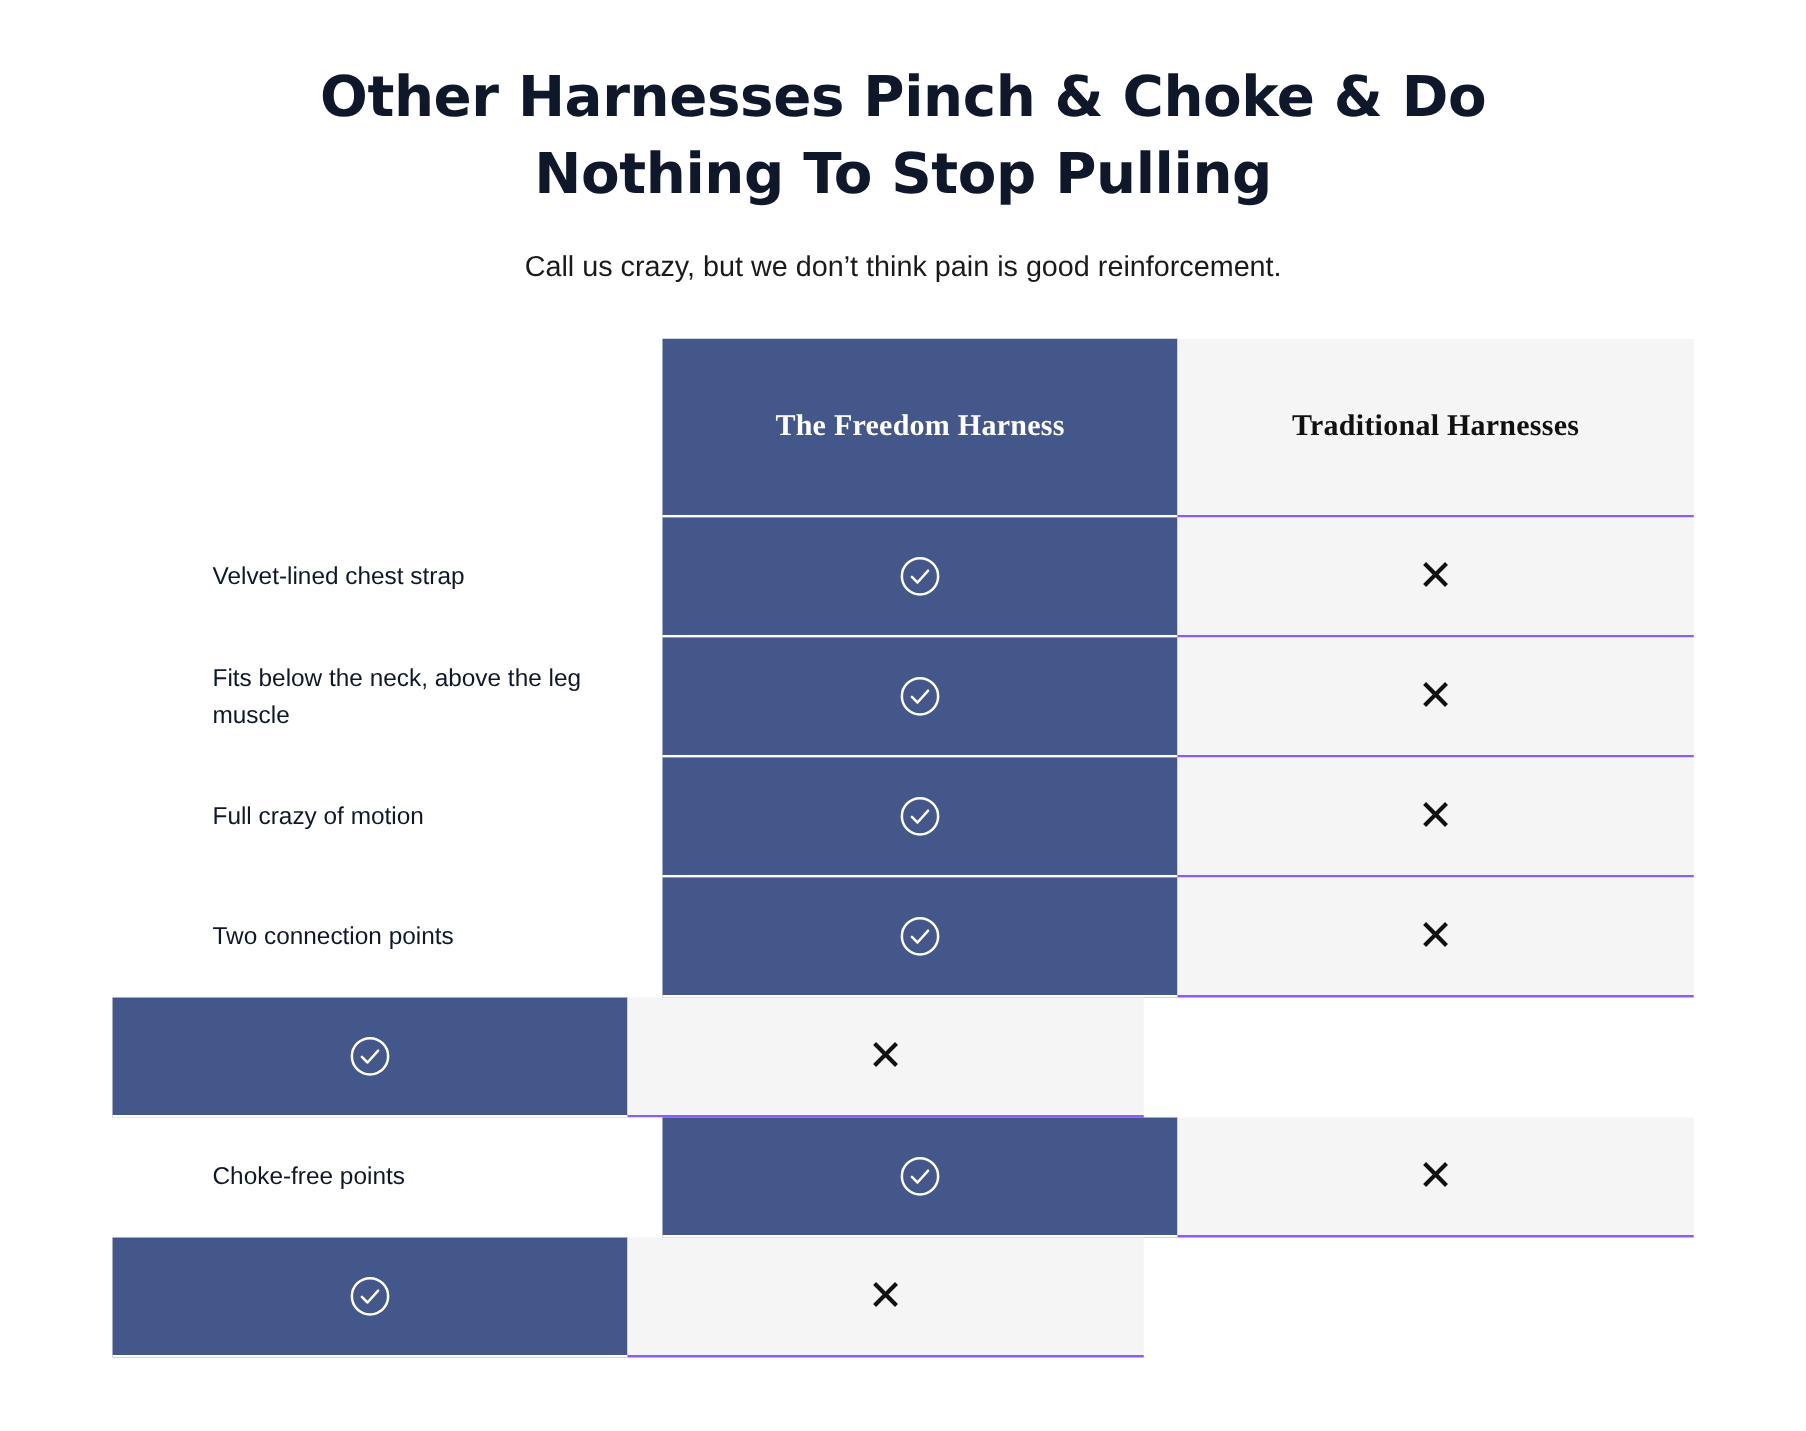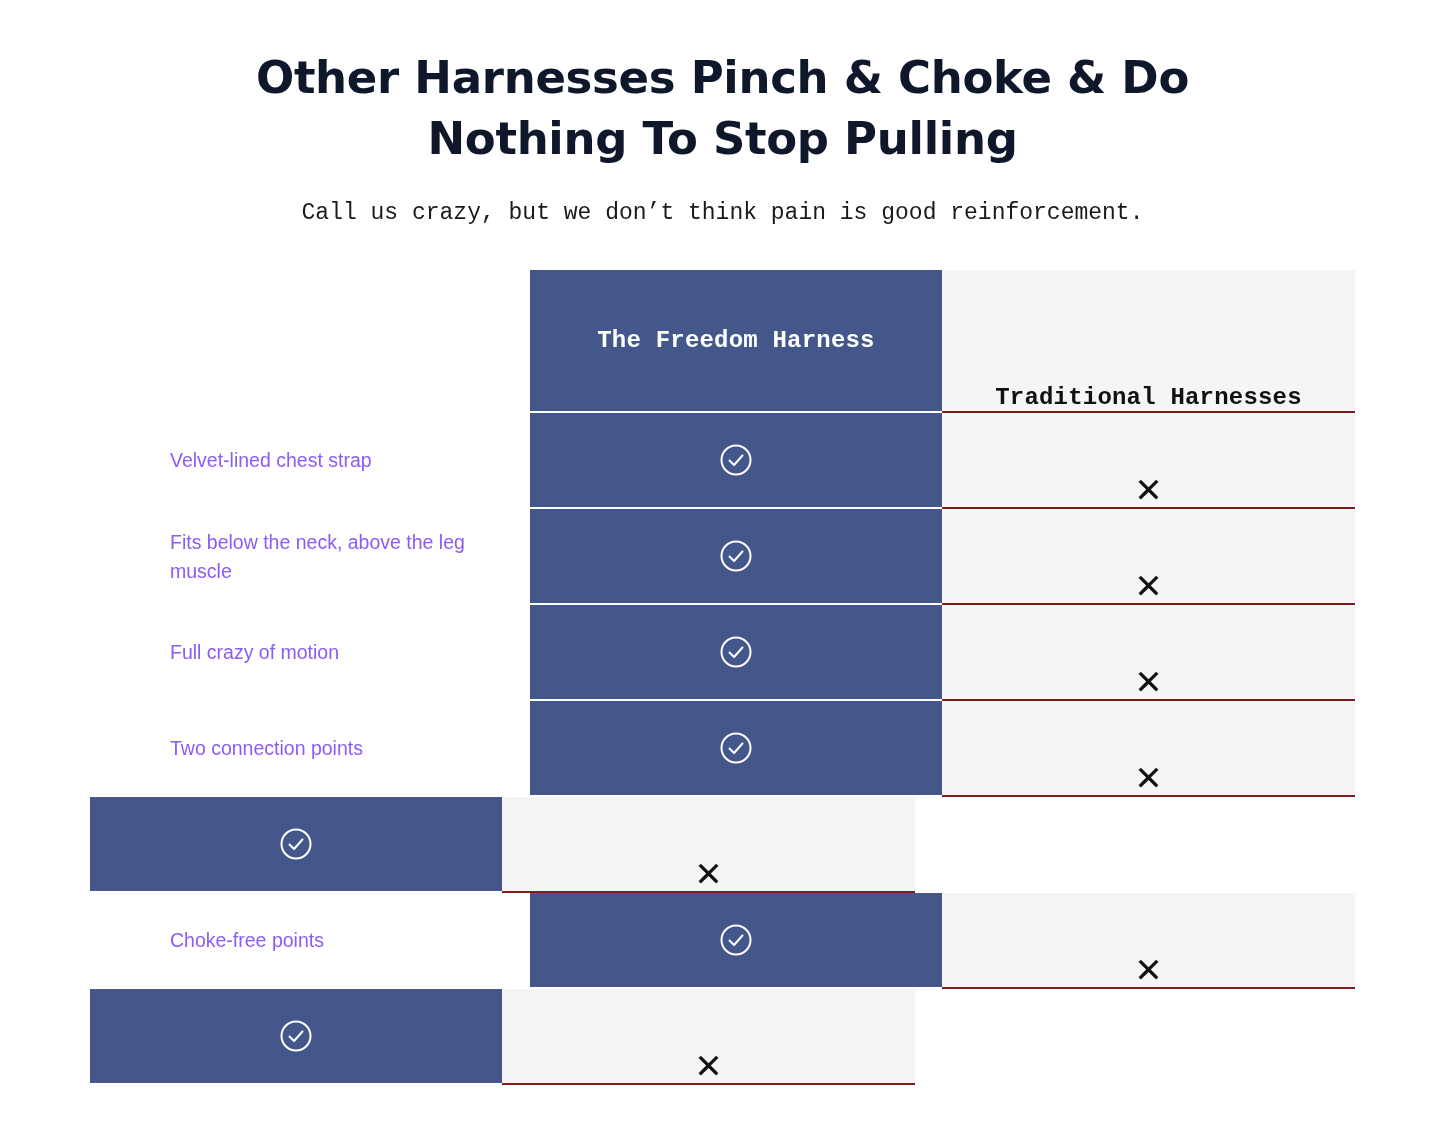--- a/index.html
+++ b/index.html
@@ -27,21 +27,21 @@
     font-weight: bold;
     font-size: 45px;
     line-height: 1.35;
     letter-spacing: -0.3px;
     color: #0f172a;
     margin: 48px auto 0 auto;
     width: 1000px;
   }
   .subhead {
     text-align: center;
-    font-family: Liberation Mono, monospace;
+    font-family: Liberation Sans, sans-serif;
     font-size: 23px;
     font-weight: 400;
     color: #1a1a1a;
     margin: 30px auto 0 auto;
     width: 1100px;
   }
   .table {
     margin: 44px auto 0 auto;
     width: 1265px;
     display: flex;
@@ -53,55 +53,55 @@
     align-items: stretch;
   }
   .cell-label {
     width: 440px;
     box-sizing: border-box;
     padding: 0 24px 0 80px;
     display: flex;
     align-items: center;
     font-size: 19.5px;
     line-height: 1.45;
-    color: #8b5cf6;
+    color: #0f172a;
     background: #ffffff;
   }
   .cell-col1 {
     width: 412px;
     box-sizing: border-box;
     background: #44578b;
     display: flex;
     align-items: center;
     justify-content: center;
     border-bottom: 2px solid #ffffff;
   }
   .cell-col2 {
     width: 413px;
     box-sizing: border-box;
     background: #f5f5f5;
     display: flex;
-    align-items: flex-end;
+    align-items: center;
     justify-content: center;
-    border-bottom: 2px solid #7f1d1d;
+    border-bottom: 2px solid #8b5cf6;
   }
   .header-row .cell-col1,
   .header-row .cell-col2 {
     height: 143px;
   }
   .header-row .cell-label {
     height: 143px;
   }
   .body-row .cell-col1,
   .body-row .cell-col2,
   .body-row .cell-label {
     height: 96px;
   }
   .col-title {
-    font-family: Liberation Mono, monospace;
+    font-family: Liberation Serif, serif;
     font-weight: bold;
     font-size: 24px;
     letter-spacing: 0.2px;
   }
   .col-title.light { color: #ffffff; }
   .col-title.dark { color: #111111; }
   .check-icon svg { display: block; }
   .x-mark {
     font-size: 34px;
     line-height: 1;

